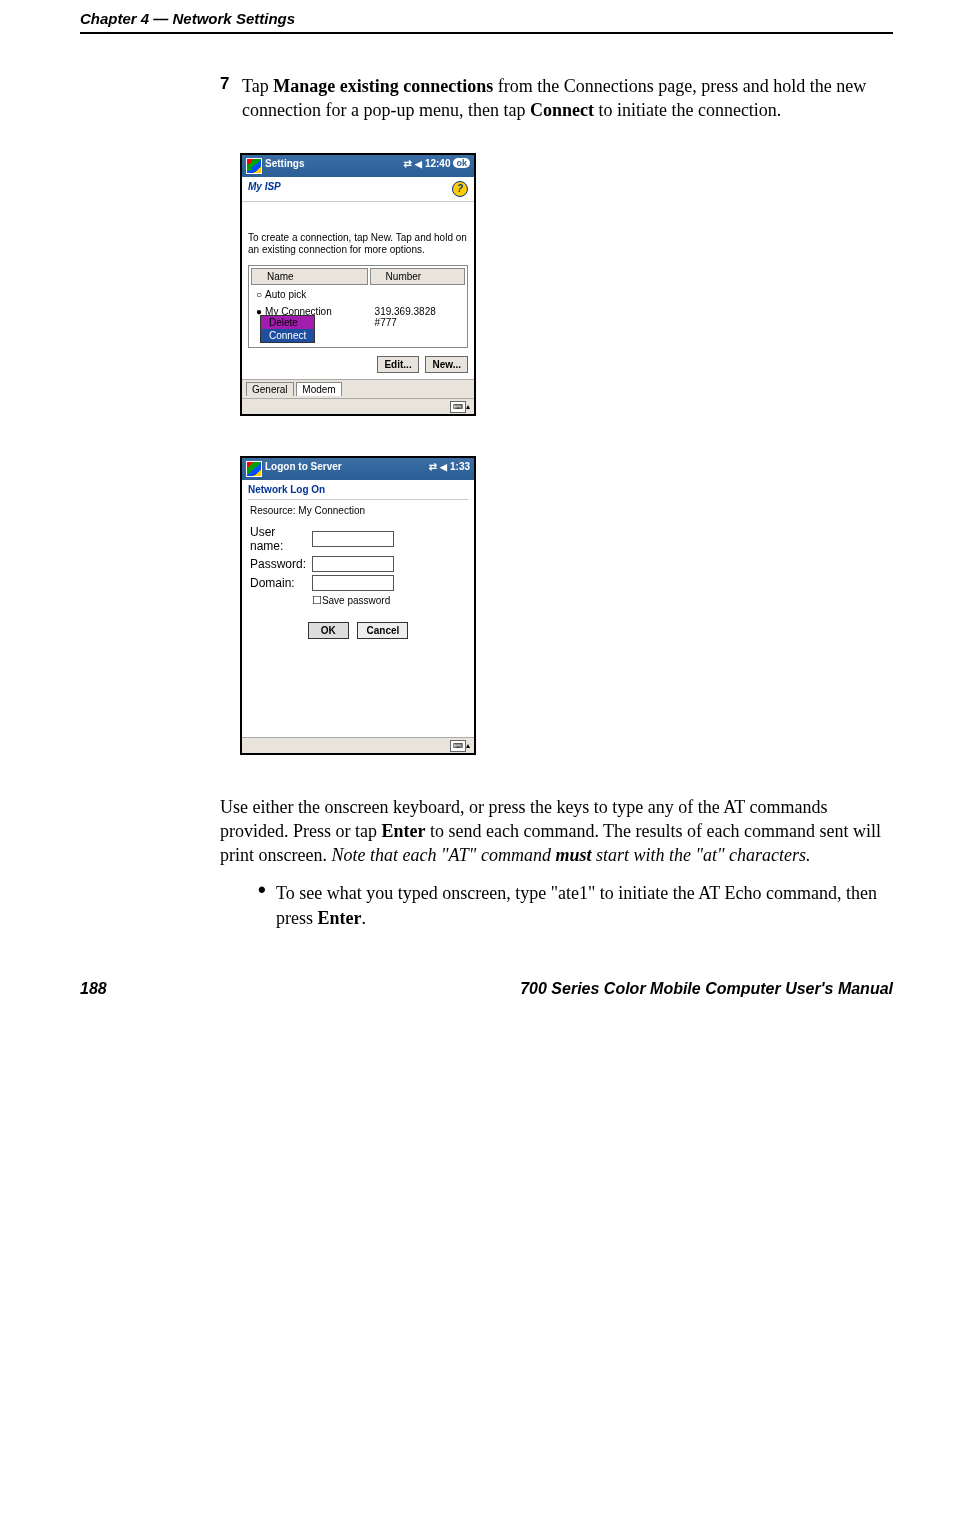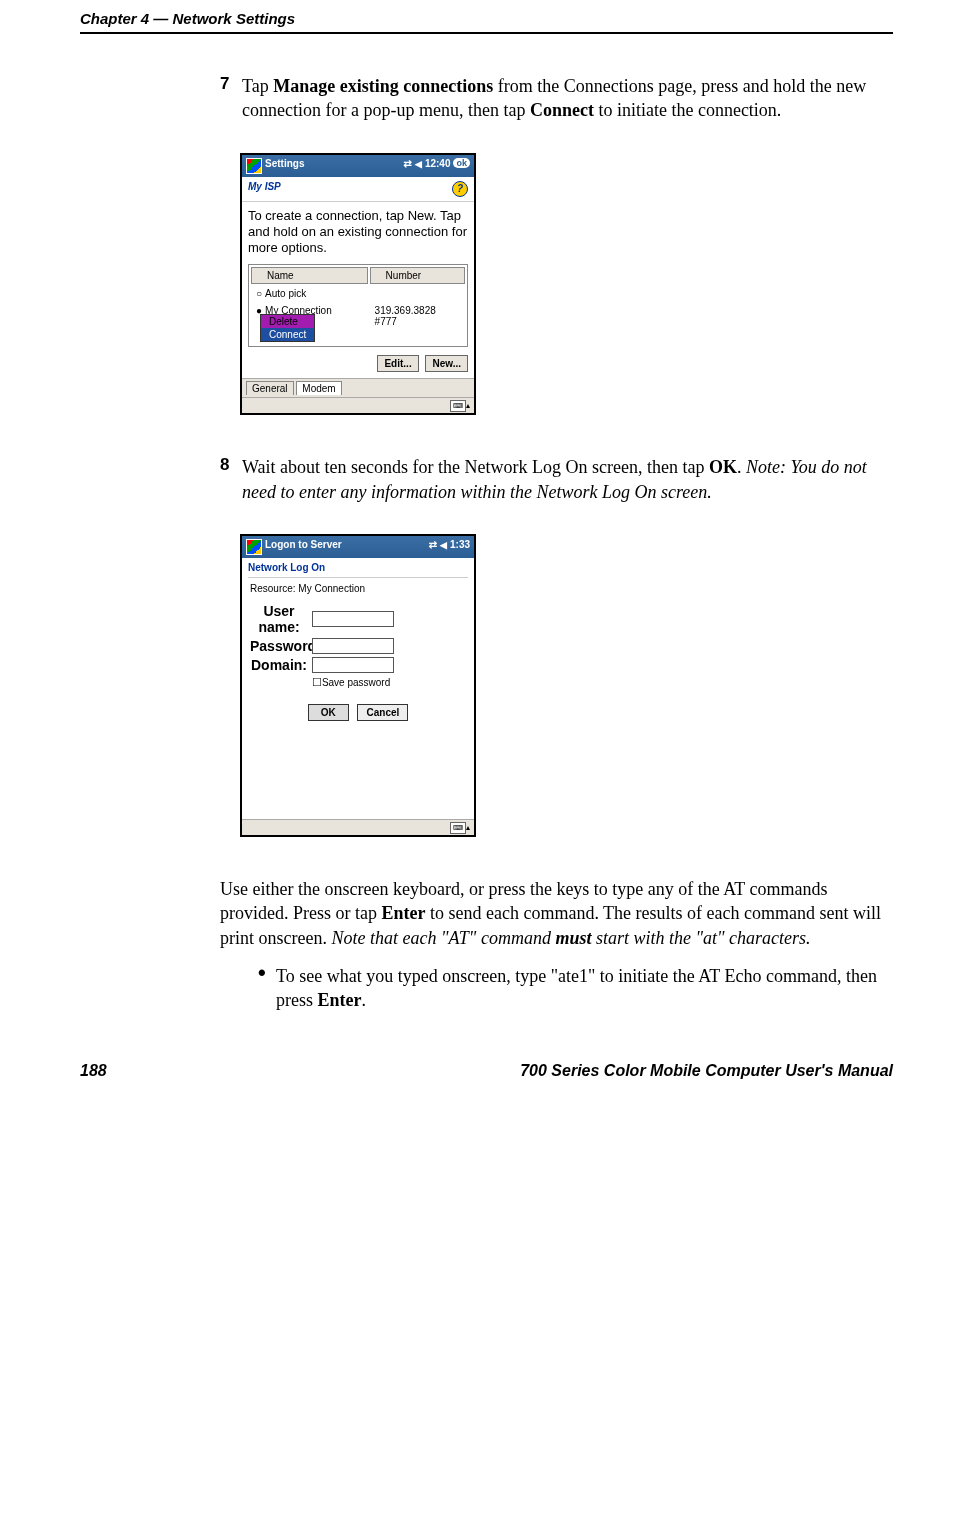--- a/index.html
+++ b/index.html
@@ -85,21 +85,21 @@
       border-bottom: 1px solid #ccc;
       font-style: italic;
     }
     .help-circle {
       width: 14px; height: 14px; border-radius: 50%;
       background: #ffcc00; color: #003399;
       text-align: center; line-height: 14px; font-size: 10px;
       border: 1px solid #003399; font-weight: bold;
     }
     .ss-body { padding: 6px; background: #fff; }
-    .ss-hint { font-size: 13px; line-height: 1.25; margin-bottom: 8px; }
+    .ss-hint { font-size: 10px; line-height: 1.25; margin-bottom: 8px; margin-top: 24px; }
     .conn-table {
       border: 1px solid #888; width: 100%; font-size: 10px;
     }
     .conn-table th {
       background: #e8e4dc; font-weight: normal; text-align: left;
       padding: 2px 15px; border: 1px solid #888;
     }
     .conn-table td {
        padding: 2px 5px; vertical-align: top;
     }
@@ -130,21 +130,21 @@
       background: #e8e4dc; text-align: right; padding: 1px 4px;
       border-top: 1px solid #aaa;
     }
     .kb-icon {
       display: inline-block; border: 1px solid #666;
       width: 14px; height: 10px; background: #fff;
       font-size: 7px; text-align: center; line-height: 9px;
     }
     .form-area { padding: 4px 0; }
     .form-row { display: flex; align-items: center; margin: 3px 2px; }
-    .form-label { width: 58px; text-align: center; padding-right: 4px; font-size: 14px; font-weight: bold; }
+    .form-label { width: 58px; text-align: left; padding-right: 4px; font-size: 12px; }
     .form-input {
       flex: 0 0 80px; height: 14px;
       border: 1px solid #555; background: #fff;
     }
     .checkbox::before { content: "☐ "; font-size: 11px; }
     .btn-center { text-align: center; margin: 8px 0; }
     .ok-btn-dark {
       display: inline-block; border: 1px solid #333;
       background: #ddd; padding: 2px 12px; font-size: 10px; font-weight: bold;
       margin-right: 6px;
@@ -242,26 +242,20 @@
     </div>
     <div class="ss-tabs">
       <span class="ss-tab">General</span>
       <span class="ss-tab active">Modem</span>
     </div>
     <div class="ss-keyboard">
       <span class="kb-icon">⌨</span><span style="font-size:8px;">▴</span>
     </div>
   </div>
 
-  <div class="step-block">
-    <span class="step-number">8</span>
-    <span class="step-text">
-      <span>Wait about ten seconds for the Network Log On screen, then tap </span><span class="bold">OK</span><span>. </span><span class="italic">Note: You do not need to enter any information within the Network Log On screen.</span>
-    </span>
-  </div>
 
   <div class="screenshot">
     <div class="ss-titlebar">
       <span class="win-flag"></span>
       <span>Logon to Server</span>
       <span class="spacer"></span>
       <span class="conn-icon"></span>
       <span class="spk-icon"></span>
       <span>1:33</span>
     </div>

